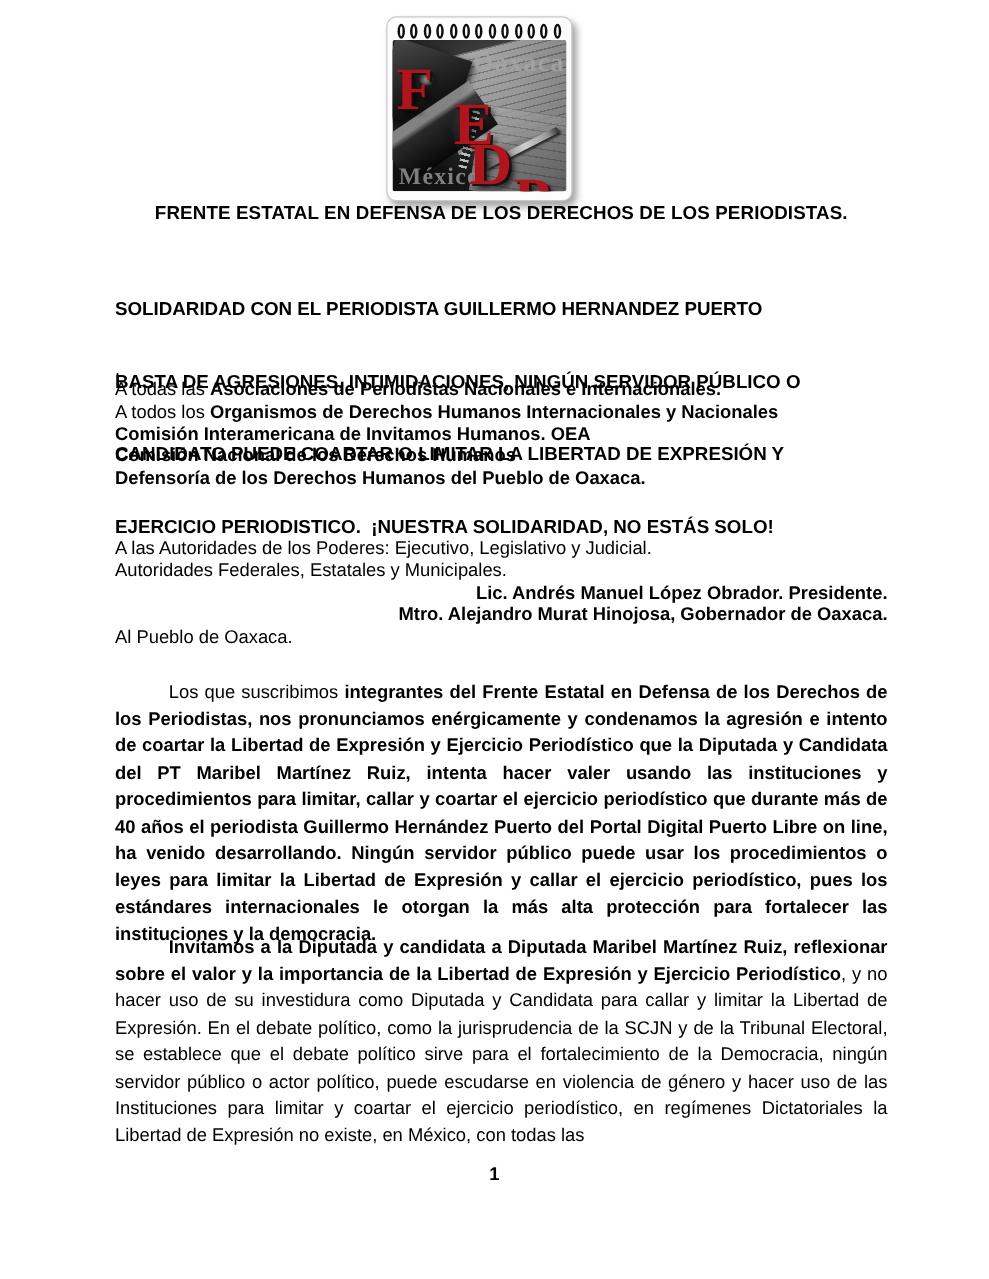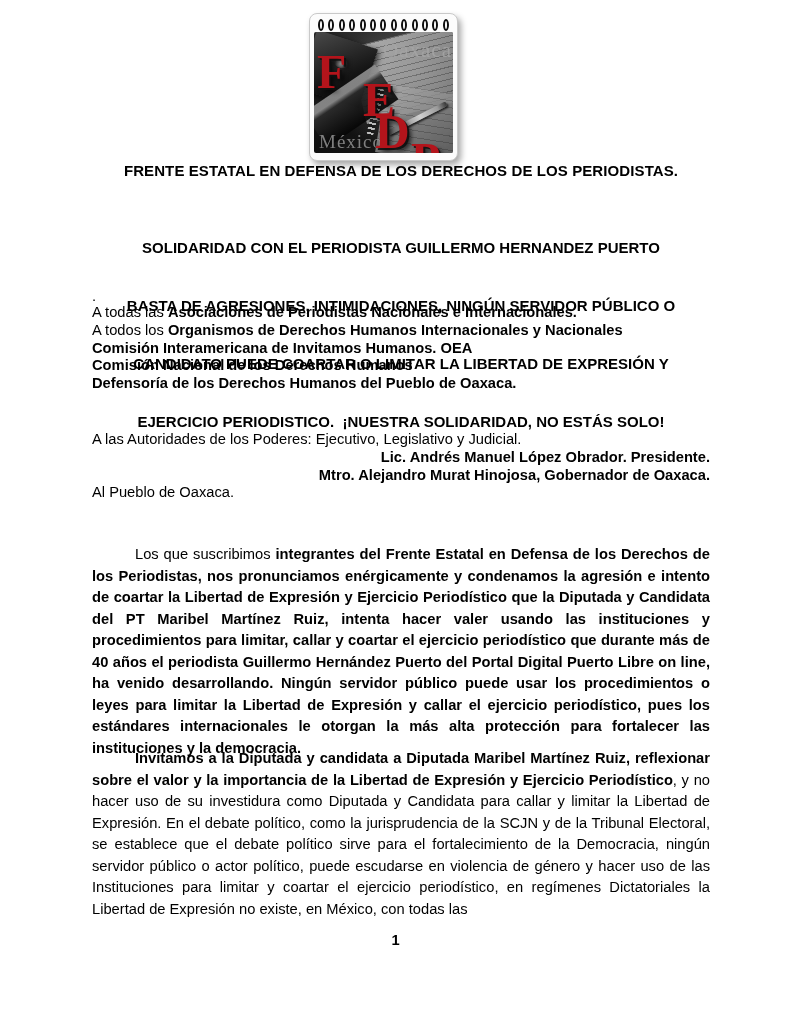--- a/index.html
+++ b/index.html
@@ -78,21 +78,21 @@
   }
   .ph-pen {
     position:absolute; left:70px; top:84px; width:66px; height:5px;
     transform:rotate(-27deg);
     background:linear-gradient(90deg, #555, #cfcfcf 55%, #9a9a9a 85%, #333);
     border-radius:2px;
     box-shadow:1px 2px 2px rgba(0,0,0,0.7);
   }
   .logo-word {
     position:absolute;
-    font-family:"Liberation Serif", serif; font-weight:normal;
+    font-family:"Liberation Serif", serif; font-weight:bold;
     letter-spacing:1px;
   }
   .word-oaxaca { top:6px; right:1px; font-size:21px; color:rgba(165,165,165,0.85); }
   .word-mexico { bottom:0; left:5px; font-size:19px; color:rgba(155,155,155,0.8); }
   .logo-letter {
     position:absolute;
     font-family:"Liberation Serif", serif; font-weight:bold;
     font-size:48px; line-height:38px;
     color:#b3141b;
     text-shadow:2px 2px 0 rgba(15,15,15,0.9), 4px 4px 4px rgba(0,0,0,0.65);
@@ -103,21 +103,21 @@
   .letter-p { left:97px; top:109px; }
 
   
   .doc-title {
     left:92px; top:162px; width:618px;
     font-size:15px; font-weight:bold; text-align:center;
     letter-spacing:0.1px;
   }
   .doc-subtitle {
     left:92px; top:199px; width:618px;
-    font-size:15px; font-weight:bold; text-align:center;
+    font-size:15px; font-weight:bold; 
     line-height:19.4px; white-space:pre-wrap;
   }
   .dot-line { left:92px; top:288px; font-size:14.7px; }
   .recipients { left:92px; top:304px; width:618px; font-size:14.7px; line-height:17.8px; }
   .authorities { left:92px; top:431px; width:618px; font-size:14.7px; line-height:17.8px; }
   .recipients b, .authorities .bold { font-weight:bold;text-align:right; }
   .body-par {
     left:92px; width:618px;
     font-size:14.7px; line-height:21.5px;
     text-align:justify; text-indent:43px;
@@ -180,20 +180,21 @@
 <div class="abs recipients">
   <div><span>A todas las </span><b>Asociaciones de Periodistas Nacionales e Internacionales.</b></div>
   <div><span>A todos los </span><b>Organismos de Derechos Humanos Internacionales y Nacionales</b></div>
   <div><span></span><b>Comisión Interamericana de Invitamos Humanos. OEA</b></div>
   <div><span></span><b>Comisión Nacional de los Derechos Humanos</b></div>
   <div><span></span><b>Defensoría de los Derechos Humanos del Pueblo de Oaxaca.</b></div>
 </div>
 
 <div class="abs authorities">
   <div>A las Autoridades de los Poderes: Ejecutivo, Legislativo y Judicial.</div>
+  <div>Autoridades Federales, Estatales y Municipales.</div>
   <div class="bold">Lic. Andrés Manuel López Obrador. Presidente.</div>
   <div class="bold">Mtro. Alejandro Murat Hinojosa, Gobernador de Oaxaca.</div>
   <div>Al Pueblo de Oaxaca.</div>
 </div>
 
 <p class="abs body-par par-1"><span>Los que suscribimos </span><b>integrantes del Frente Estatal en Defensa de los Derechos de los Periodistas, nos pronunciamos enérgicamente y condenamos la agresión e intento de coartar la Libertad de Expresión y Ejercicio Periodístico que la Diputada y Candidata del PT Maribel Martínez Ruiz, intenta hacer valer usando las instituciones y procedimientos para limitar, callar y coartar el ejercicio periodístico que durante más de 40 años el periodista Guillermo Hernández Puerto del Portal Digital Puerto Libre on line, ha venido desarrollando. Ningún servidor público puede usar los procedimientos o leyes para limitar la Libertad de Expresión y callar el ejercicio periodístico, pues los estándares internacionales le otorgan la más alta protección para fortalecer las instituciones y la democracia.</b><span></span></p>
 
 <p class="abs body-par par-2"><b>Invitamos a la Diputada y candidata a Diputada Maribel Martínez Ruiz, reflexionar sobre el valor y la importancia de la Libertad de Expresión y Ejercicio Periodístico</b><span>, y no hacer uso de su investidura como Diputada y Candidata para callar y limitar la Libertad de Expresión. En el debate político, como la jurisprudencia de la SCJN y de la Tribunal Electoral, se establece que el debate político sirve para el fortalecimiento de la Democracia, ningún servidor público o actor político, puede escudarse en violencia de género y hacer uso de las Instituciones para limitar y coartar el ejercicio periodístico, en regímenes Dictatoriales la Libertad de Expresión no existe, en México, con todas las</span></p>
 
 <div class="abs page-number">1</div>

